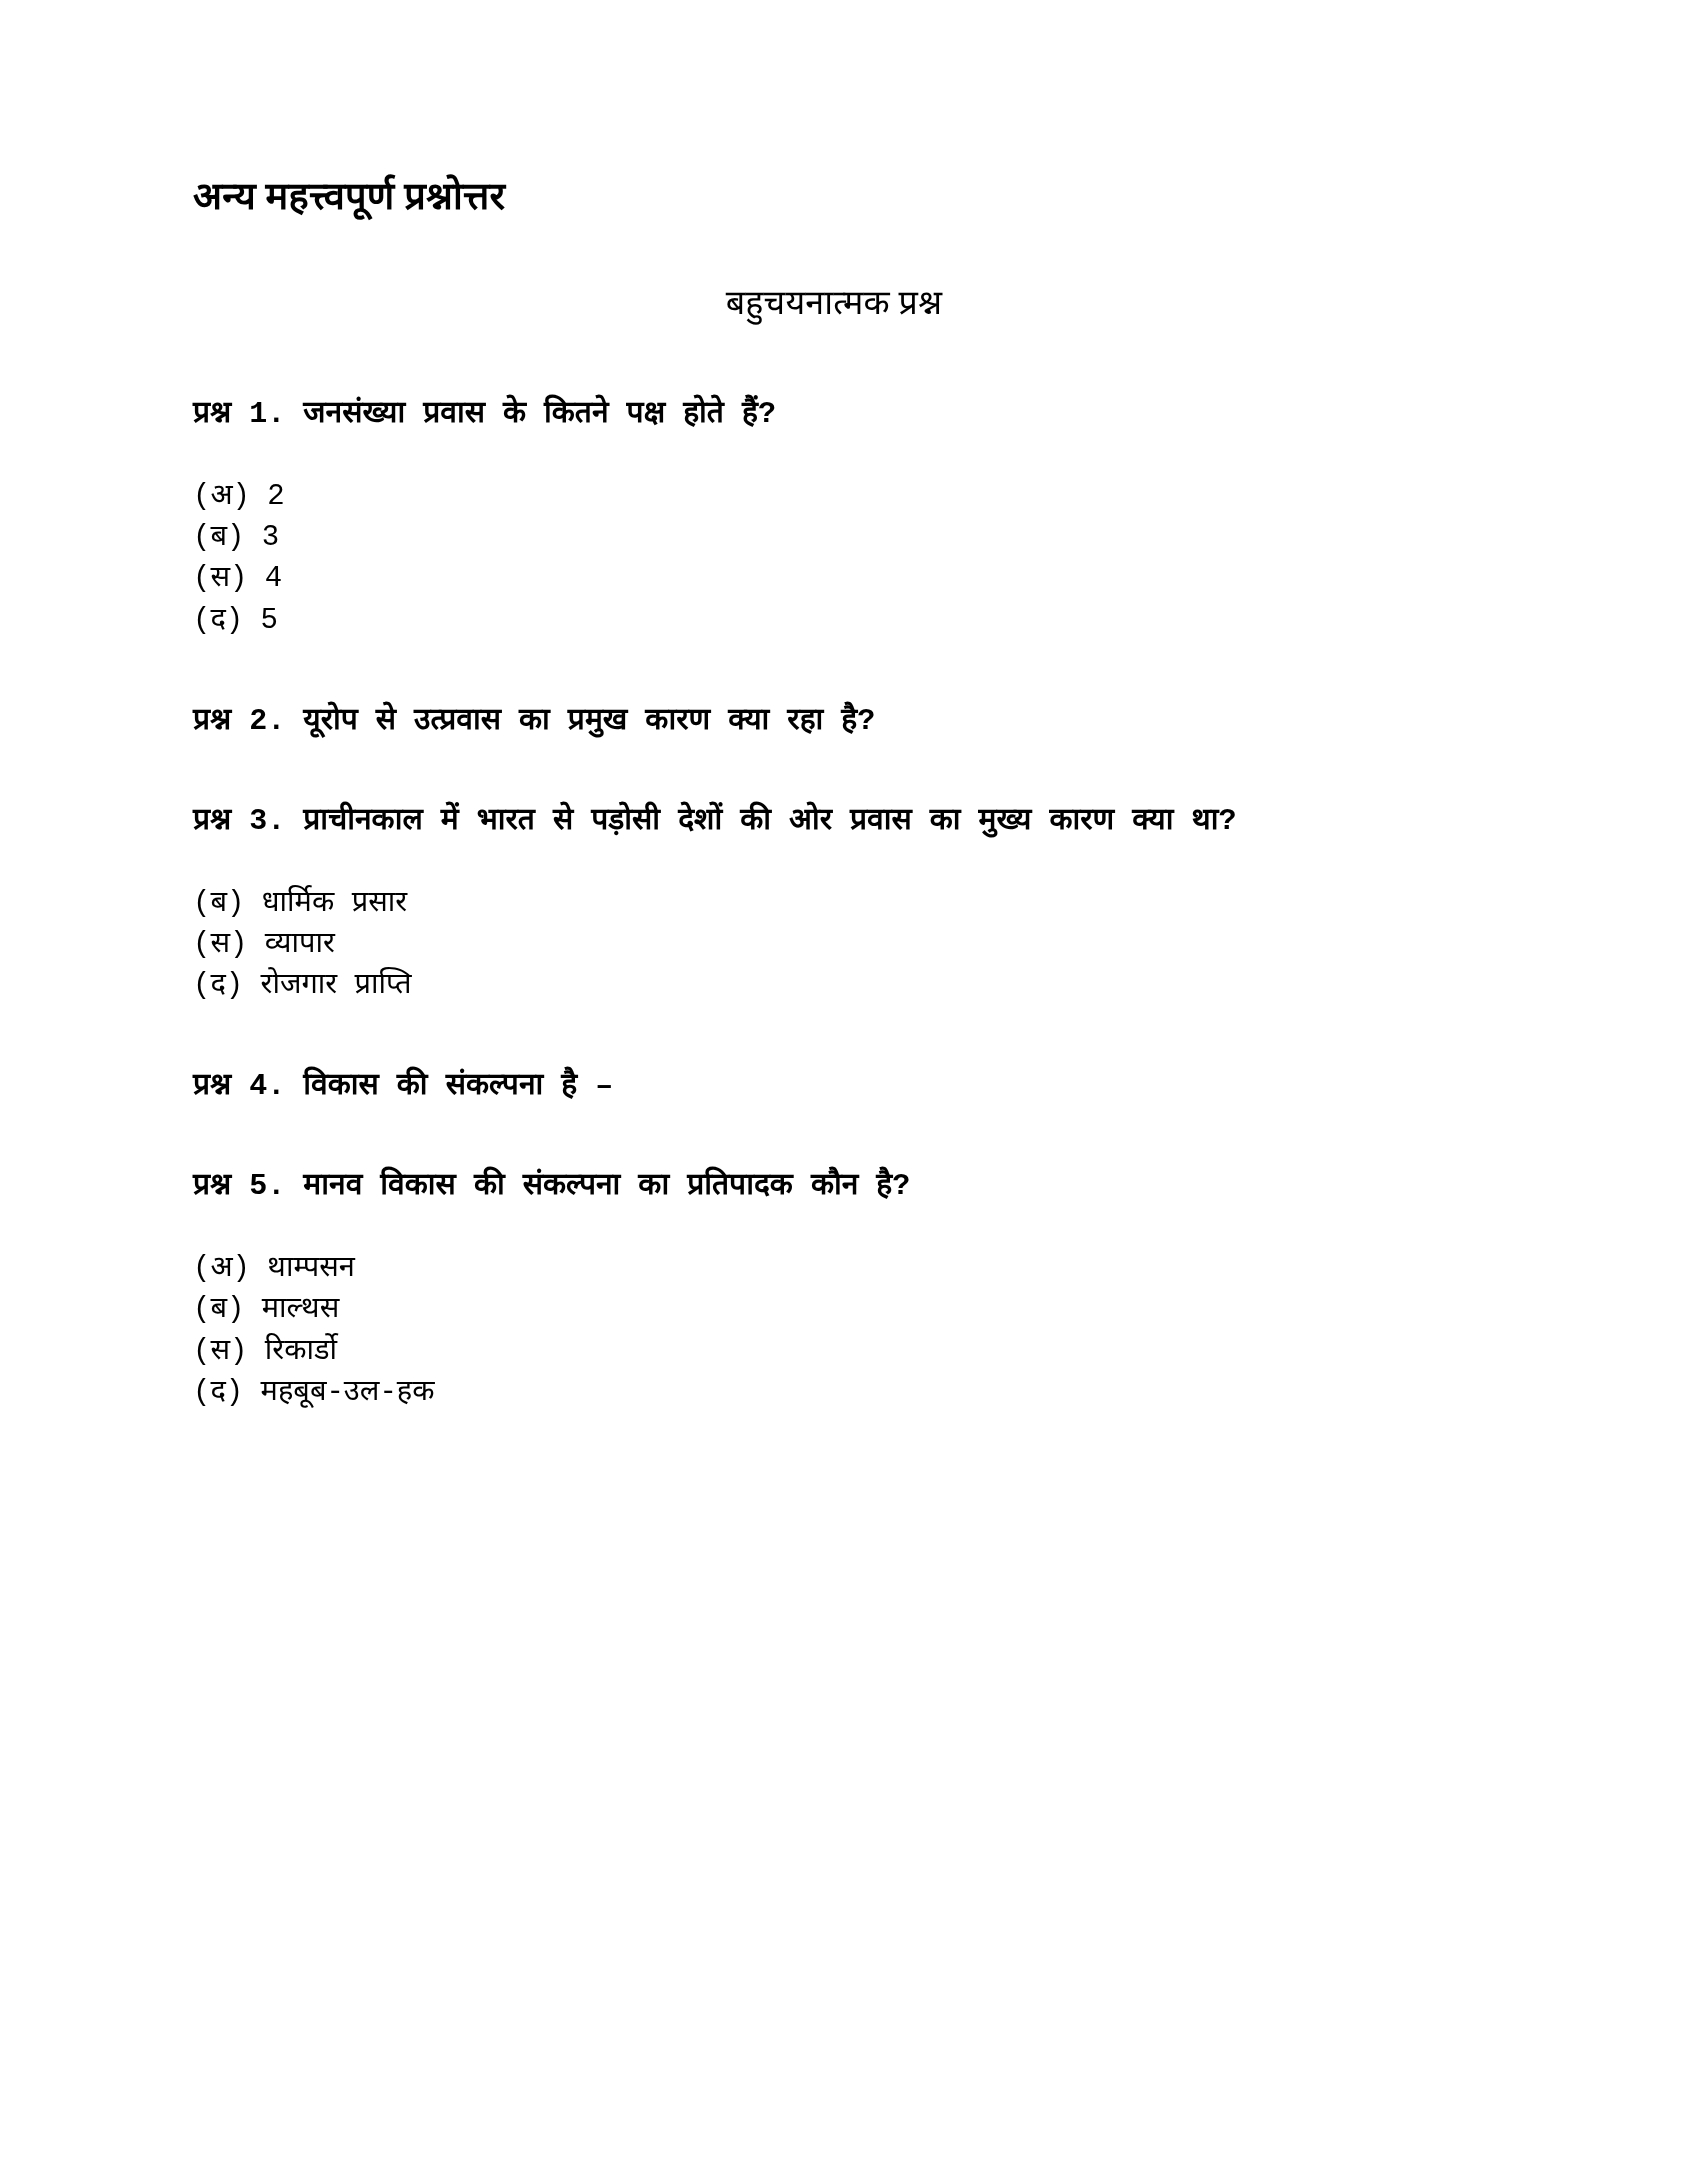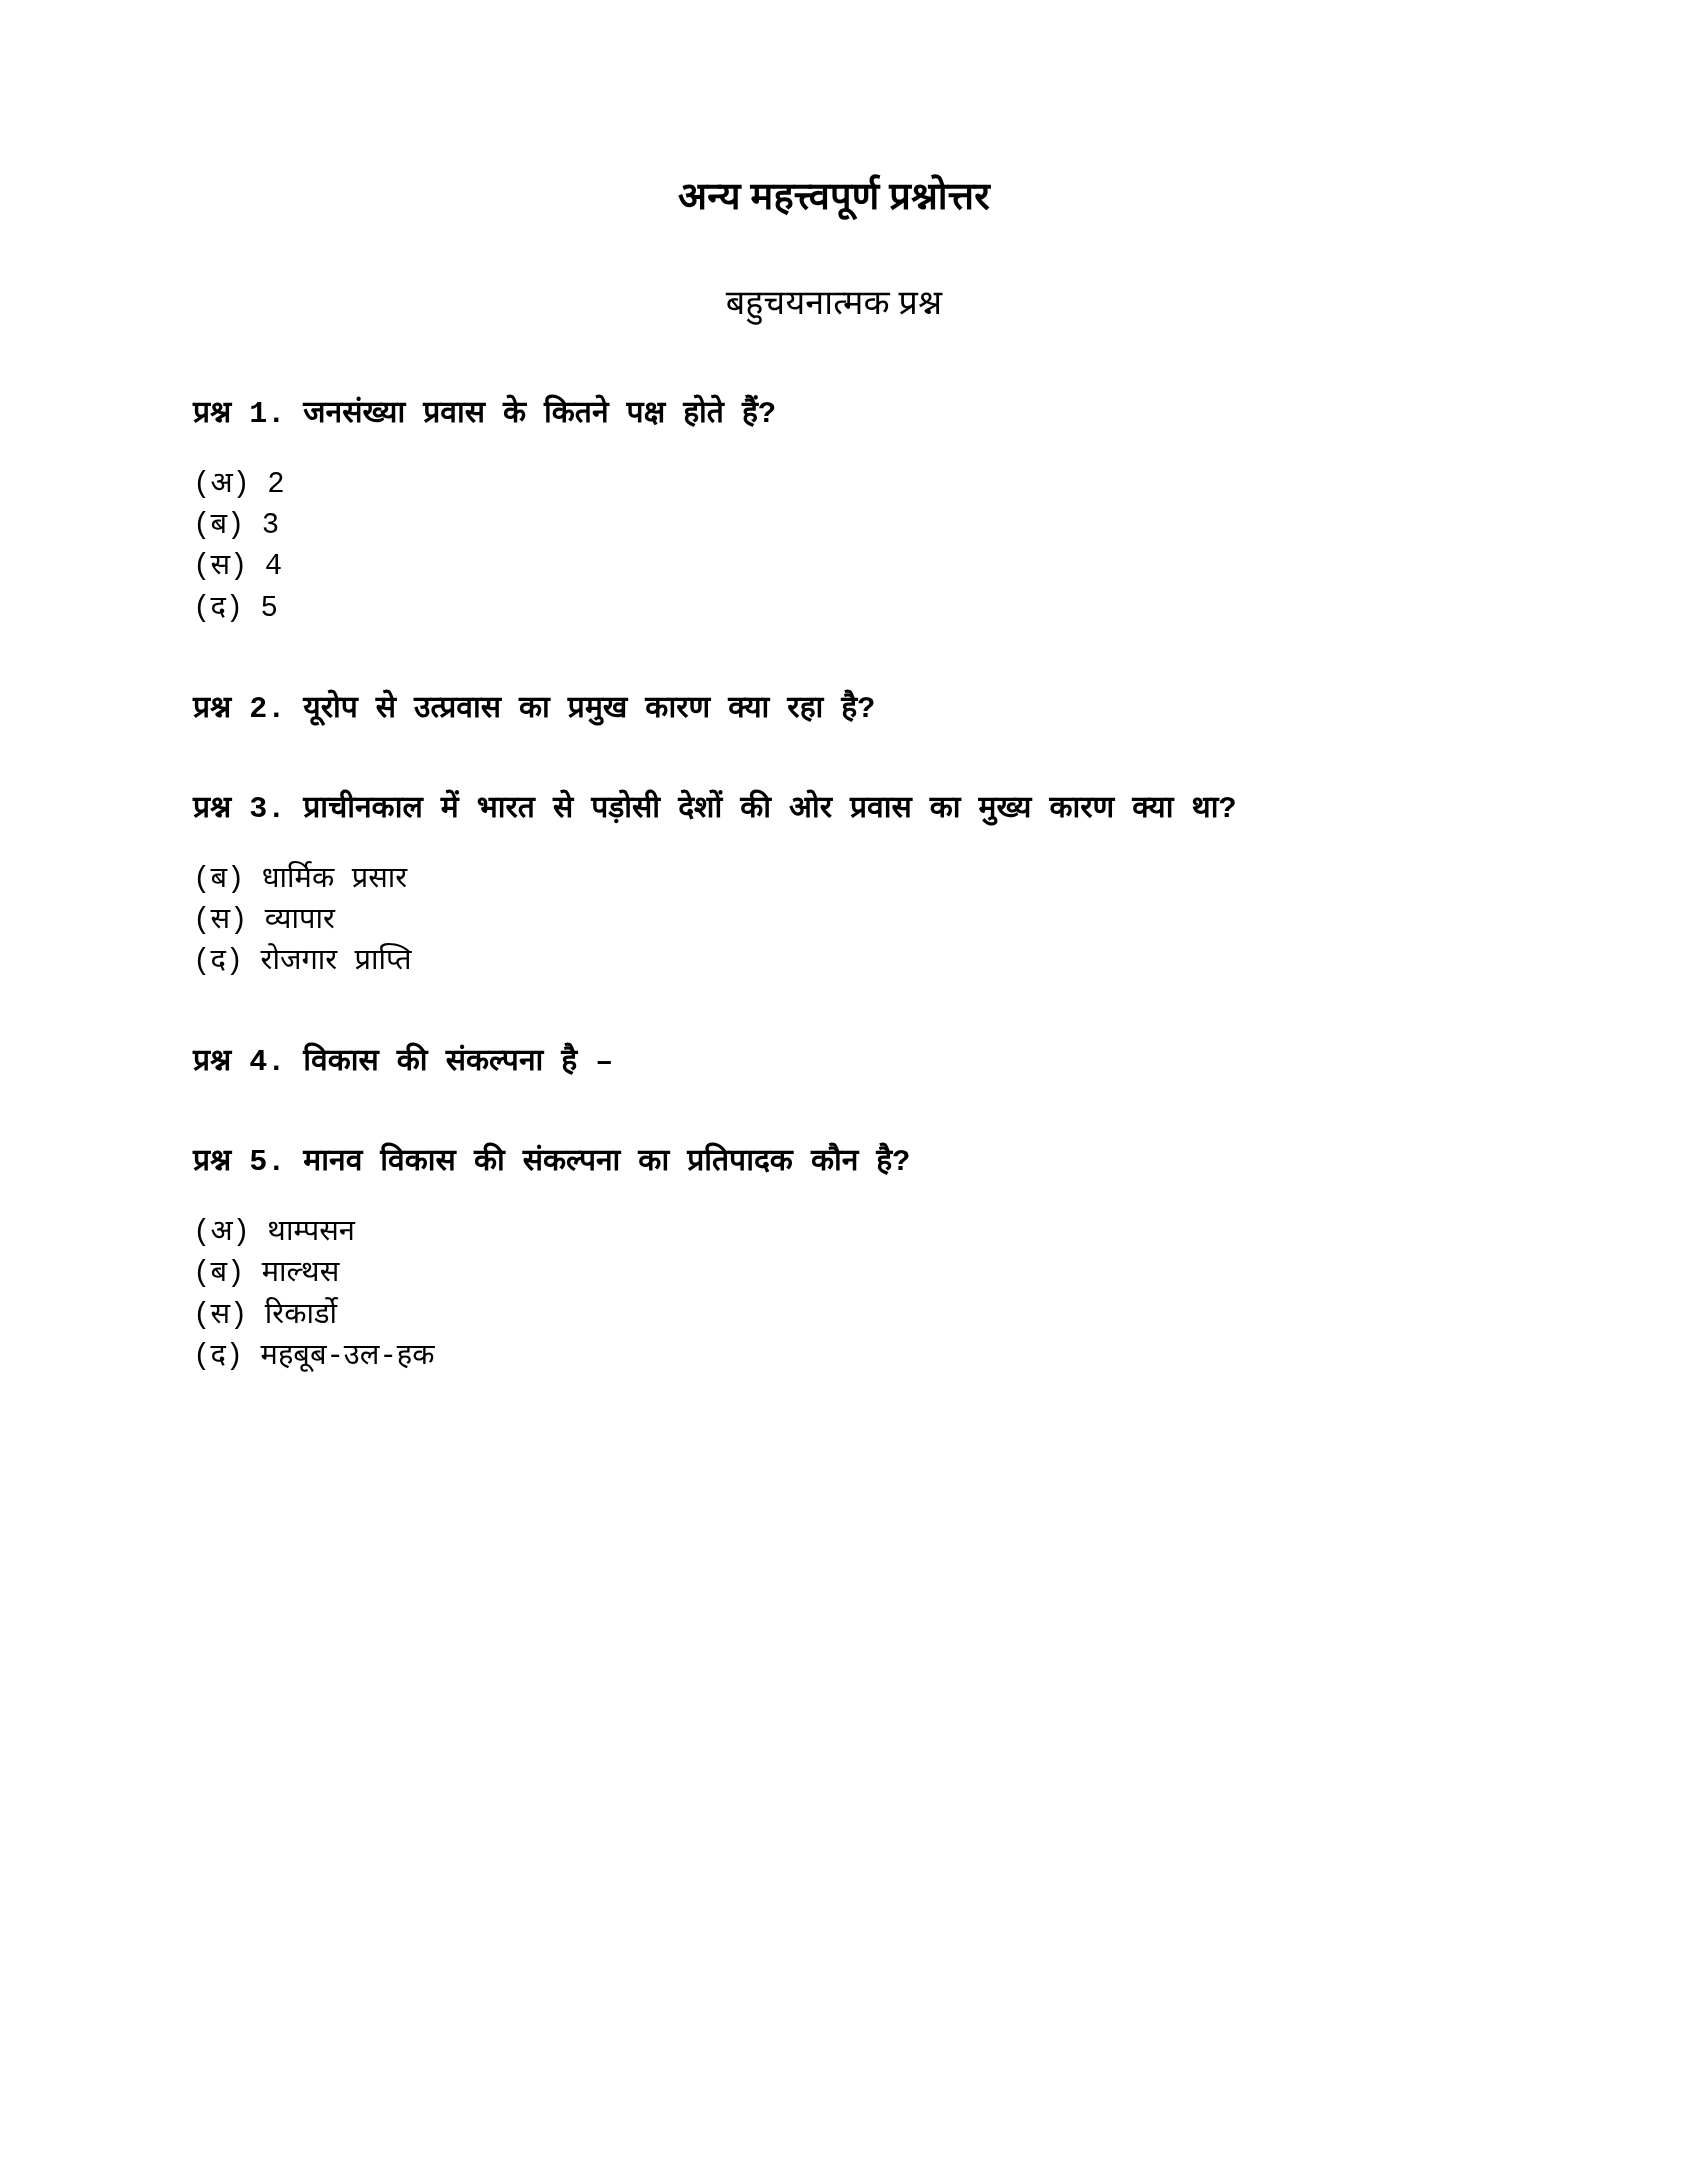--- a/index.html
+++ b/index.html
@@ -17,21 +17,20 @@
   }
   .page {
     position: relative;
     box-sizing: border-box;
     width: 1683px;
     height: 2178px;
     padding: 173px 208px 0 193px;
     background: #ffffff;
   }
   .doc-title {
-    text-align: center;
     font-size: 38px;
     font-weight: bold;
     line-height: 1.25;
     margin: 0 0 0 0;
     letter-spacing: 0.2px;
   }
   .doc-subtitle {
     text-align: center;
     font-size: 34px;
     font-weight: normal;
@@ -48,21 +47,21 @@
   }
   .qtext {
     font-size: 30px;
     font-weight: bold;
     line-height: 1.3;
     margin: 0;
     white-space: nowrap;
   }
   .options {
     list-style: none;
-    margin: 30px 0 0 0;
+    margin: 42px 0 0 0;
     padding: 0;
   }
   .option {
     font-size: 29px;
     font-weight: normal;
     line-height: 1.42;
     margin: 0;
     padding: 0;
     white-space: nowrap;
   }

